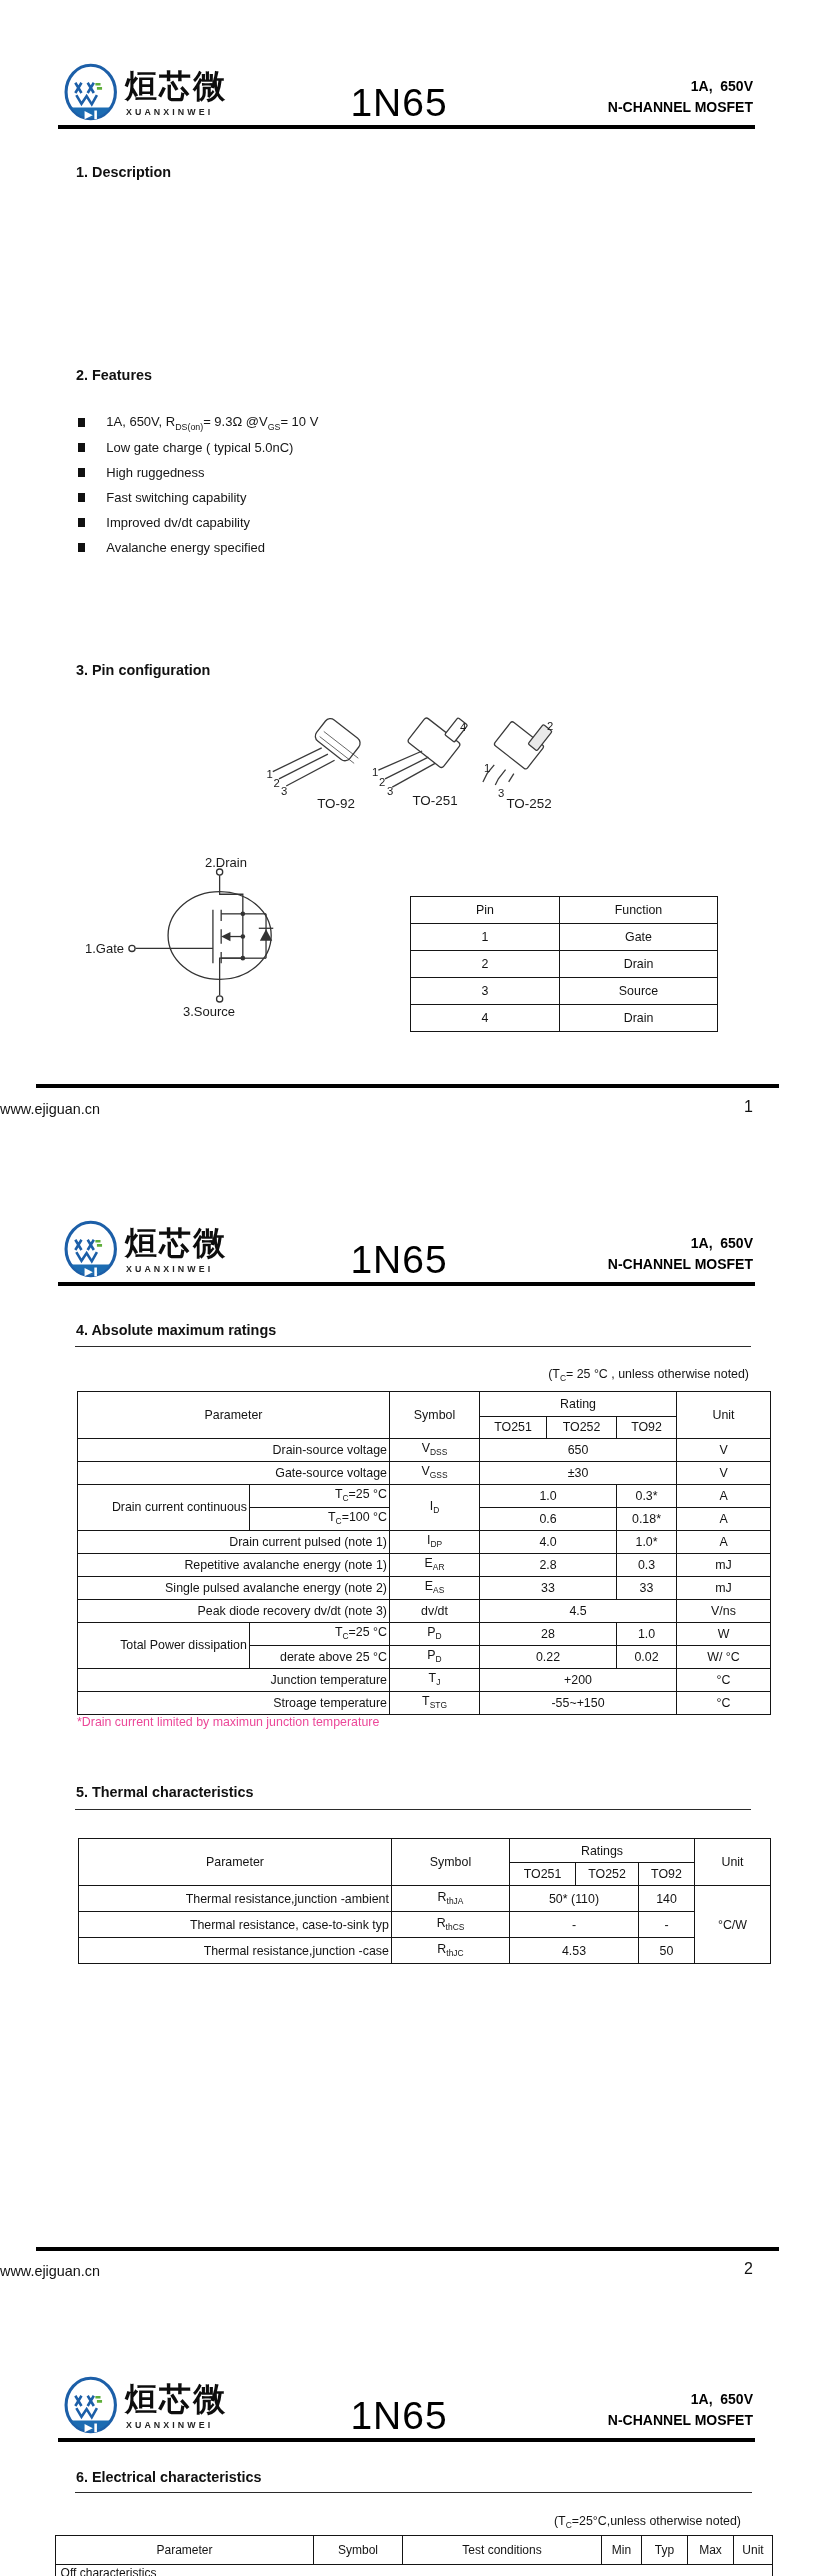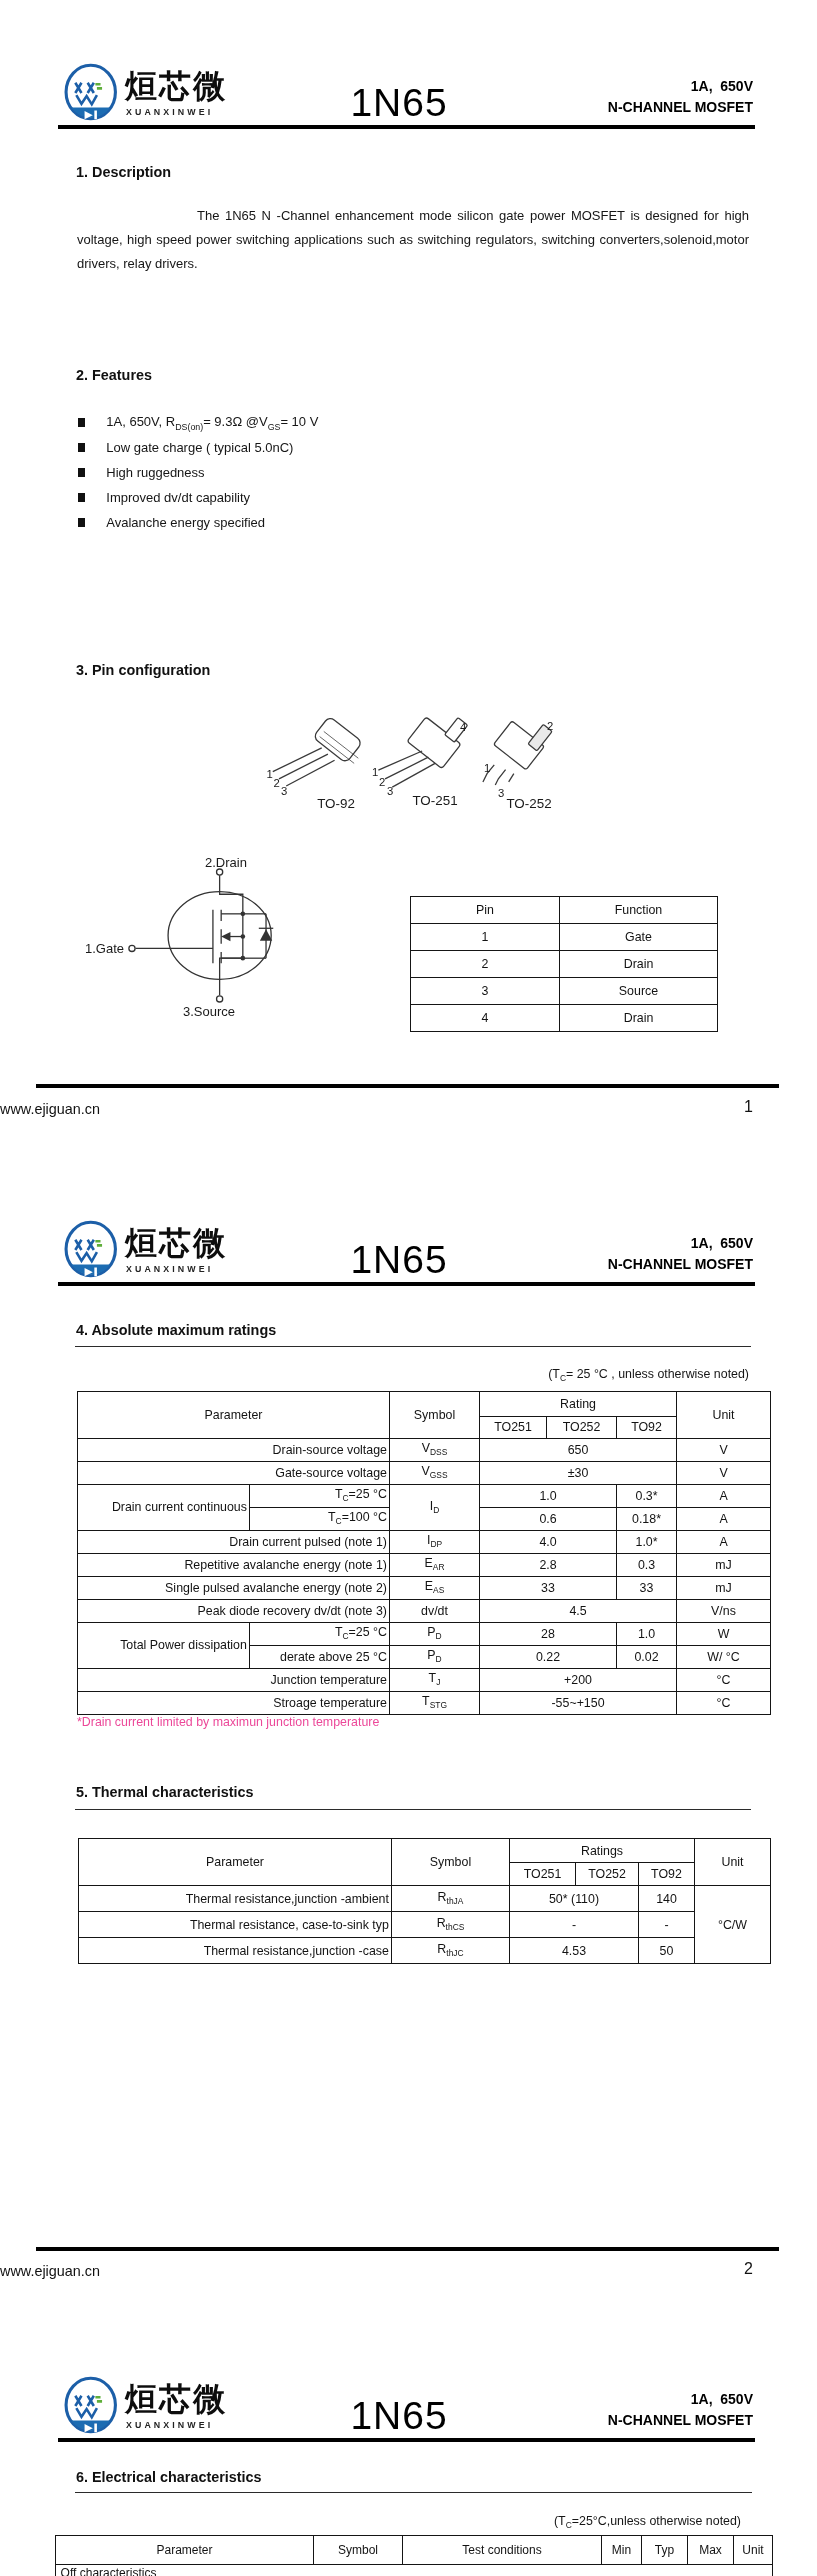--- a/index.html
+++ b/index.html
@@ -56,35 +56,38 @@
     <div class="abs brand-cn" style="left:125px;top:65px;">烜芯微</div>
     <div class="abs brand-en" style="left:126px;top:107px;">XUANXINWEI</div>
     <div class="abs part-no" style="left:327px;top:81px;width:144px;">1N65</div>
     <div class="abs hdr-right" style="left:489px;top:76px;width:264px;">
       <div>1A,&nbsp; 650V</div>
       <div>N-CHANNEL MOSFET</div>
     </div>
     <div class="abs hdr-rule" style="left:58px;top:125px;width:697px;"></div>
 
     <div class="abs h1" style="left:76px;top:164px;">1. Description</div>
-    <div class="abs para" style="left:77px;top:204px;width:672px;text-indent:120px;">The 1N65 N -Channel enhancement mode silicon gate power MOSFET is designed for high voltage, high speed power switching applications such as switching regulators, switching converters,solenoid,motor drivers, relay drivers.</div>
 
     <div class="abs h1" style="left:76px;top:367px;">2. Features</div>
     <div class="abs" style="left:78px;top:410px;width:670px;">
       <div class="feat-item">
           <span class="blt"></span>
           <span>1A, 650V, R<sub>DS(on)</sub>= 9.3Ω @V<sub>GS</sub>= 10 V</span>
         </div>
       <div class="feat-item">
           <span class="blt"></span>
           <span>Low gate charge ( typical 5.0nC)</span>
         </div>
       <div class="feat-item">
           <span class="blt"></span>
           <span>High ruggedness</span>
+        </div>
+      <div class="feat-item">
+          <span class="blt"></span>
+          <span>Fast switching capability</span>
         </div>
       <div class="feat-item">
           <span class="blt"></span>
           <span>Improved dv/dt capability</span>
         </div>
       <div class="feat-item">
           <span class="blt"></span>
           <span>Avalanche energy specified</span>
         </div>
     </div>

